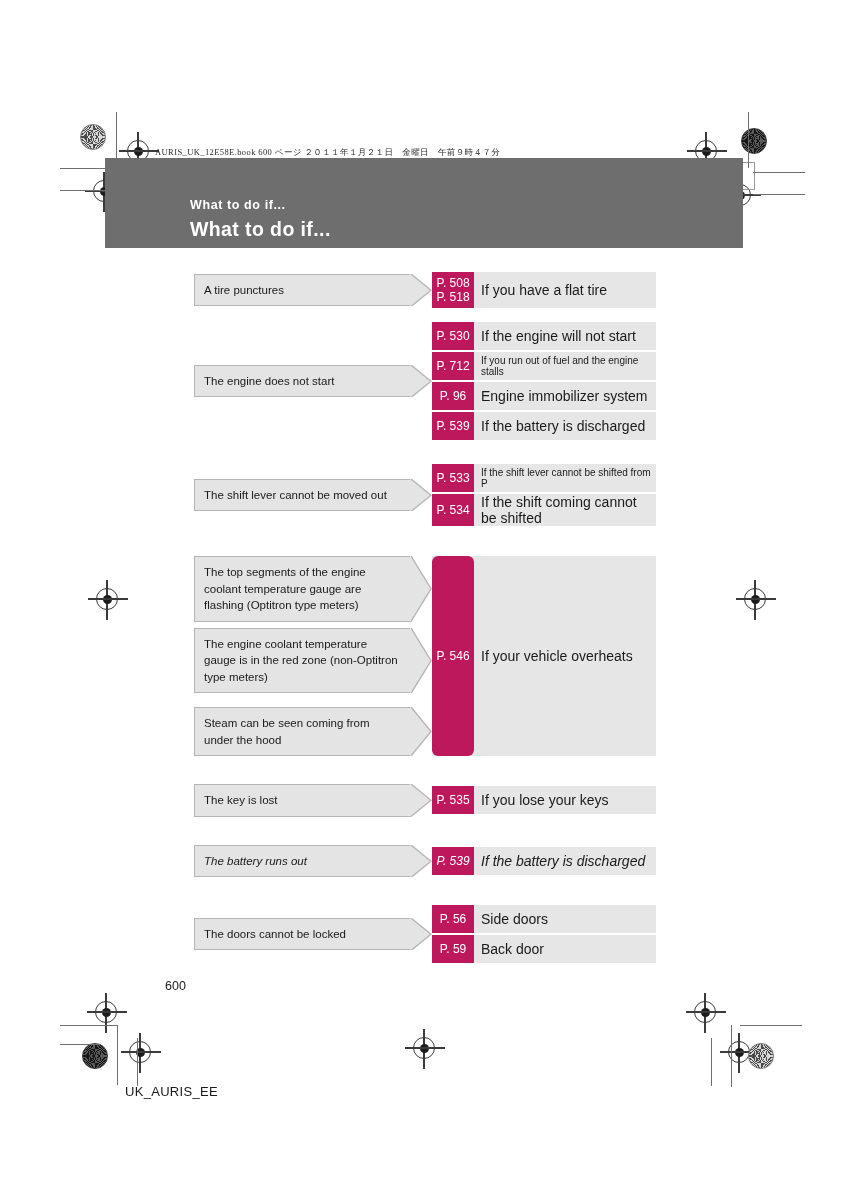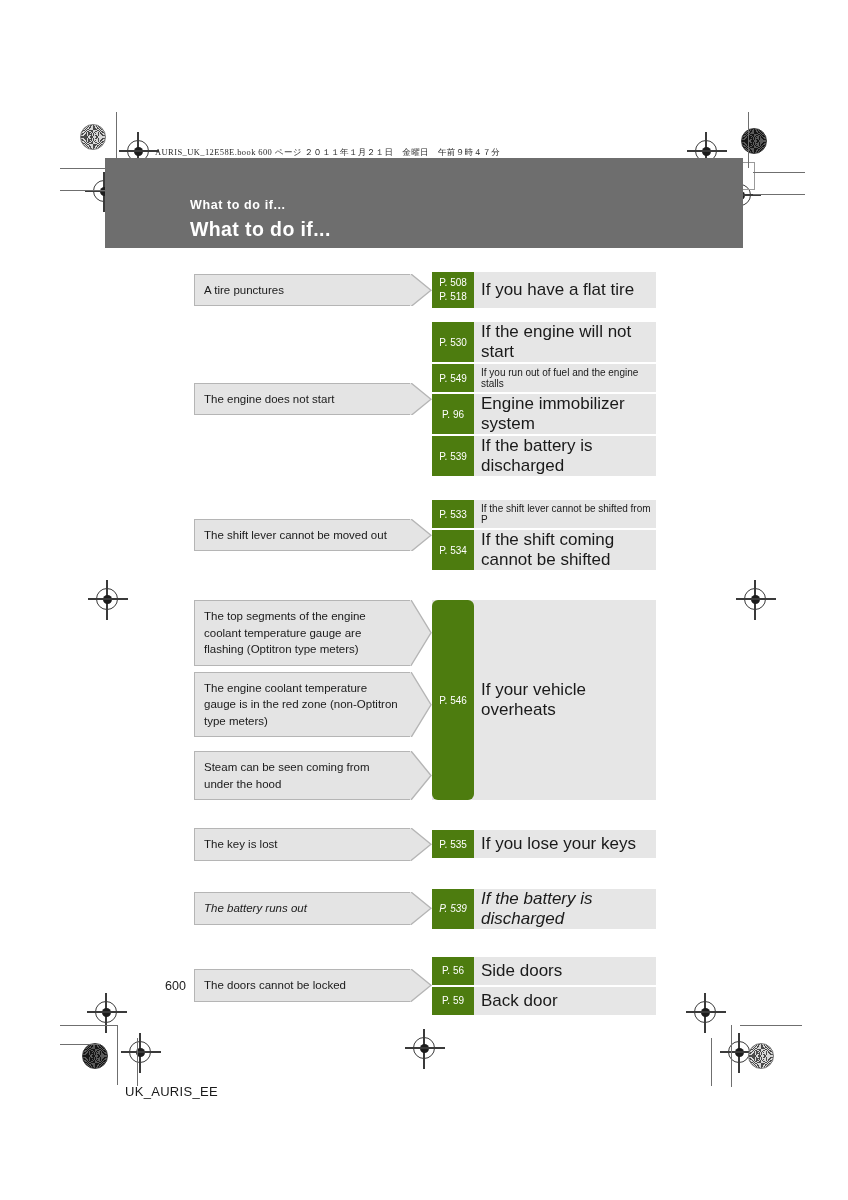--- a/index.html
+++ b/index.html
@@ -154,35 +154,35 @@
   .ref-row {
     display: flex;
     align-items: stretch;
     background: #e6e6e6;
     margin-bottom: 2px;
     min-height: 28px;
   }
   .ref-row:last-child { margin-bottom: 0; }
   .ref-page {
     flex: 0 0 42px;
-    background: #4d7c0f;
+    background: #be185d;
     color: #ffffff;
-    font-size: 10px;
+    font-size: 12px;
     display: flex;
     align-items: center;
     justify-content: center;
     text-align: left;
     box-sizing: border-box;
   }
   .ref-desc {
     flex: 1 1 auto;
     display: flex;
     align-items: center;
     padding-left: 7px;
-    font-size: 17px;
+    font-size: 14px;
     color: #1a1a1a;
   }
   .ref-desc.small { font-size: 10px; }
 
   
   .ref-row.multi .ref-page {
     flex-direction: column;
     justify-content: center;
     line-height: 14px;
     padding: 4px 0;
@@ -318,21 +318,21 @@
       </div>
       <div class="refs">
         <div class="ref-row">
           <div class="ref-page">
             <span>P. 530</span>
           </div>
           <div class="ref-desc">If the engine will not start</div>
         </div>
         <div class="ref-row">
           <div class="ref-page">
-            <span>P. 549</span>
+            <span>P. 712</span>
           </div>
           <div class="ref-desc small">If you run out of fuel and the engine stalls</div>
         </div>
         <div class="ref-row">
           <div class="ref-page">
             <span>P. 96</span>
           </div>
           <div class="ref-desc">Engine immobilizer system</div>
         </div>
         <div class="ref-row">

